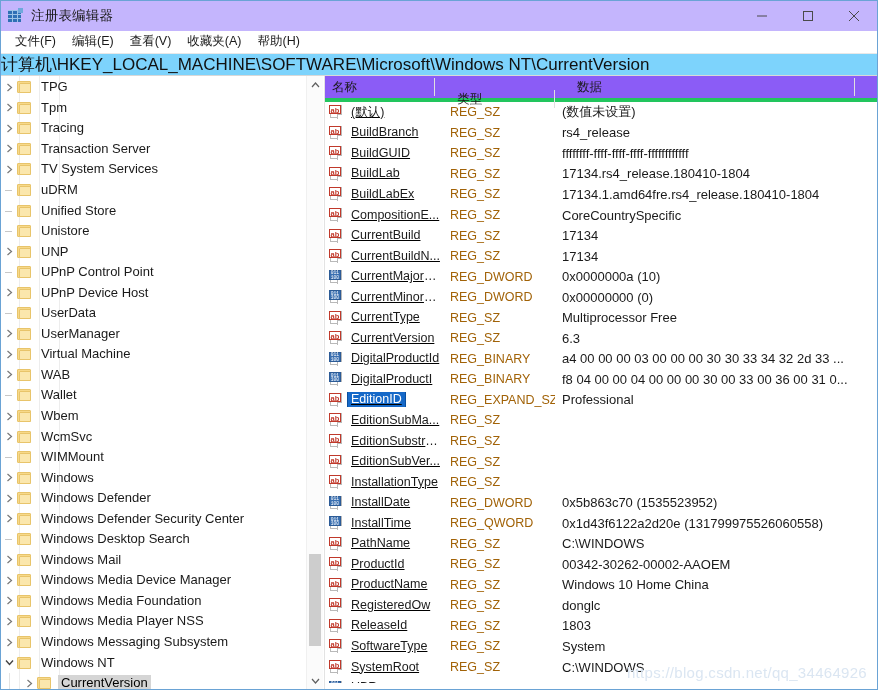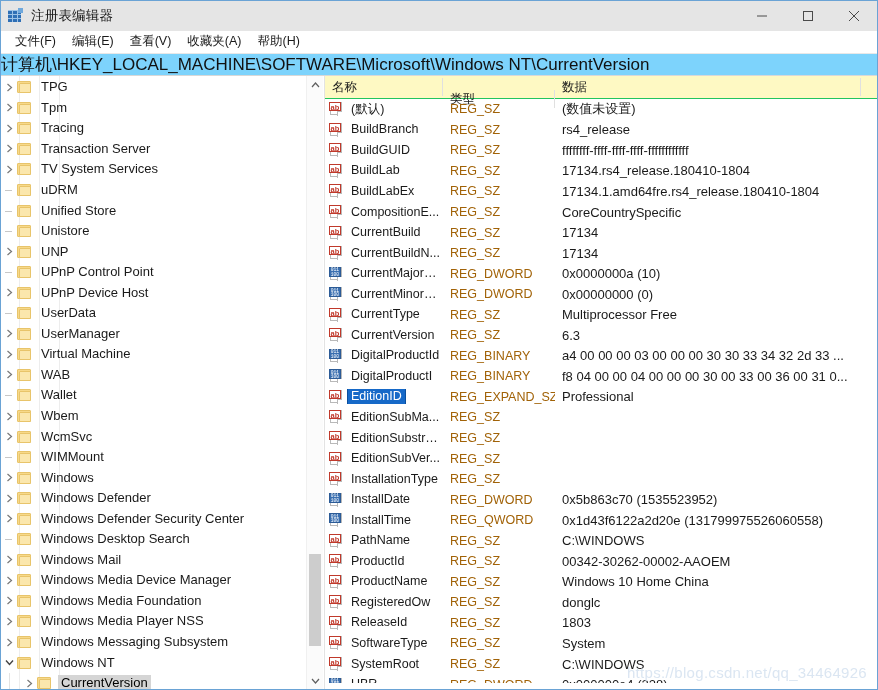--- a/index.html
+++ b/index.html
@@ -21,21 +21,21 @@
     border: 1px solid #6aa3d5;
     background: #ffffff;
     display: flex;
     flex-direction: column;
   }
 
   
   .titlebar {
     height: 30px;
     min-height: 30px;
-    background: #e5e5e5;
+    background: #c4b5fd;
     display: flex;
     align-items: center;
     position: relative;
   }
   .title-icon {
     width: 16px; height: 16px;
     margin-left: 7px;
     margin-right: 7px;
     position: relative;
     flex: 0 0 auto;
@@ -227,23 +227,24 @@
   .list-pane {
     flex: 1 1 auto;
     position: relative;
     background: #ffffff;
     overflow: hidden;
     border-left: 1px solid #e3e3e3;
   }
   .list-header {
     height: 22px;
     display: flex;
-    background: #fef9c3;
-    border-bottom: 1px solid #22c55e;
-    position: relative;
+    background: #8b5cf6;
+    border-bottom: 4px solid #22c55e;
+    position: relative;
+    gap: 15px;
   }
   .col-h {
     font-size: 12.5px;
     color: #1a1a1a;
     display: flex;
     align-items: center;
     padding-left: 7px;
     box-sizing: border-box;
     position: relative;
     height: 22px;
@@ -269,20 +270,21 @@
     align-items: center;
     white-space: nowrap;
   }
   .cell-name {
     width: 118px;
     display: flex;
     align-items: center;
     box-sizing: border-box;
     padding-left: 4px;
     overflow: hidden;
+    text-decoration: underline;
   }
   .val-icon {
     width: 15px; height: 14px;
     flex: 0 0 auto;
     margin-right: 4px;
     position: relative;
   }
   
   .val-icon.str .page {
     position: absolute; left: 1px; top: 0;

